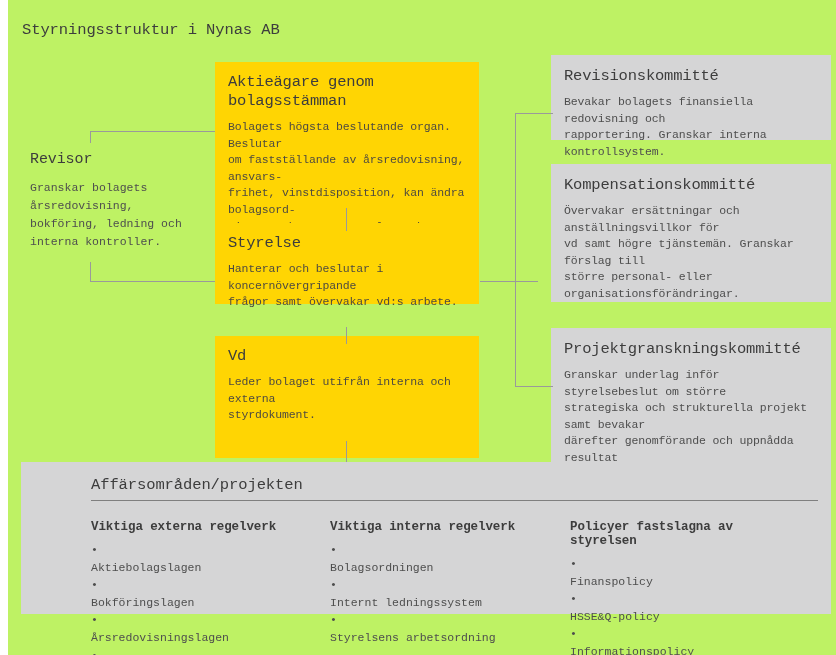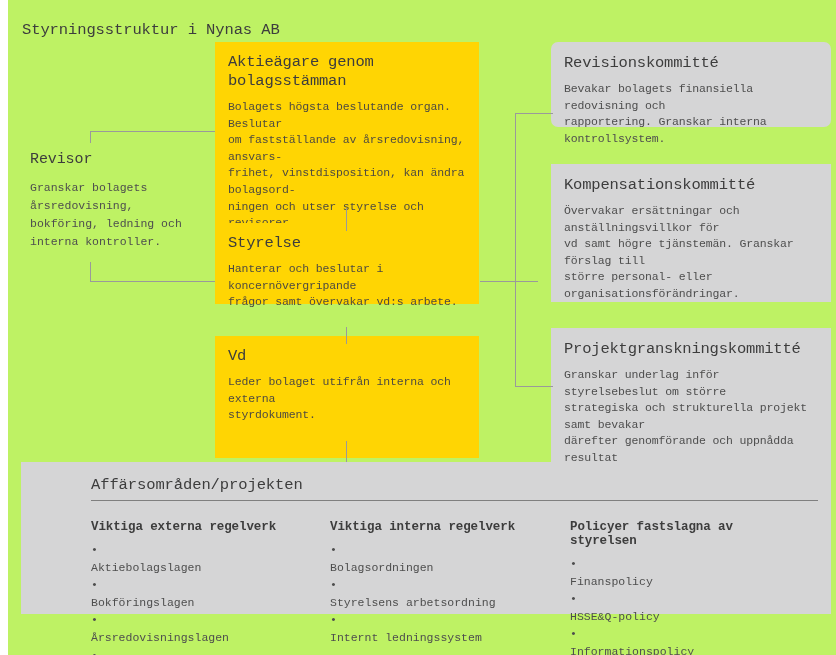--- a/index.html
+++ b/index.html
@@ -16,25 +16,25 @@
   .revisor h2{margin:0 0 11px 0;font-size:15px;font-weight:400;letter-spacing:-0.1px;color:#3d3d3d;}
   .revisor p{margin:0;font-size:11.5px;line-height:17.9px;color:#4e4e4e;white-space:pre-line;}
   
   .box{position:absolute;box-sizing:border-box;}
   .box h2{margin:0 0 8px 0;font-size:15.5px;line-height:19px;font-weight:400;
           letter-spacing:-0.2px;color:#3d3d3d;white-space:pre-line;}
   .box p{margin:0;font-size:11.5px;line-height:16.6px;letter-spacing:-0.15px;
          color:#4e4e4e;white-space:pre-line;}
   .ybox{left:207px;width:264px;background:var(--yellow,#ffd503);padding:11px 13px;}
   .ybox p{color:#4f4b40;}
-  .y1{top:42px;height:192px;}
+  .y1{top:62px;height:192px;}
   .y2{top:223px;height:81px;}
   .y3{top:336px;height:122px;}
   .gbox{left:543px;width:280px;background:var(--boxgray,#d5d5d6);padding:12px 13px;}
-  .g1{top:42px;height:85px;border-radius:7px;}
+  .g1{top:55px;height:85px;}
   .g2{top:164px;height:138px;}
   .g3{top:328px;height:140px;}
   
   .bottom{position:absolute;left:13px;top:462px;width:810px;height:152px;
           background:var(--boxgray,#d5d5d6);box-sizing:border-box;}
   .bottom .b-title{position:absolute;left:70px;top:14px;margin:0;
           font-size:15.5px;font-weight:400;letter-spacing:-0.1px;color:#3d3d3d;}
   .bottom .rule{position:absolute;left:70px;top:38px;width:727px;height:1px;background:#7f7f7f;}
   .bcol{position:absolute;top:58px;width:230px;}
   .bcol .hdr{margin:0 0 7px 0;font-size:12.5px;font-weight:700;letter-spacing:-0.1px;color:#3d3d3d;}
@@ -128,25 +128,25 @@
     </div>
 
     <div class="bcol c2">
       <p class="hdr">Viktiga interna regelverk</p>
       <div class="li">
           <span class="bullet"></span>
           <span>Bolagsordningen</span>
         </div>
       <div class="li">
           <span class="bullet"></span>
-          <span>Styrelsens arbetsordning</span>
+          <span>Internt ledningssystem</span>
         </div>
       <div class="li">
           <span class="bullet"></span>
-          <span>Internt ledningssystem</span>
+          <span>Styrelsens arbetsordning</span>
         </div>
     </div>
 
     <div class="bcol c3">
       <p class="hdr">Policyer fastslagna av styrelsen</p>
       <div class="li">
           <span class="bullet"></span>
           <span>Finanspolicy</span>
         </div>
       <div class="li">

